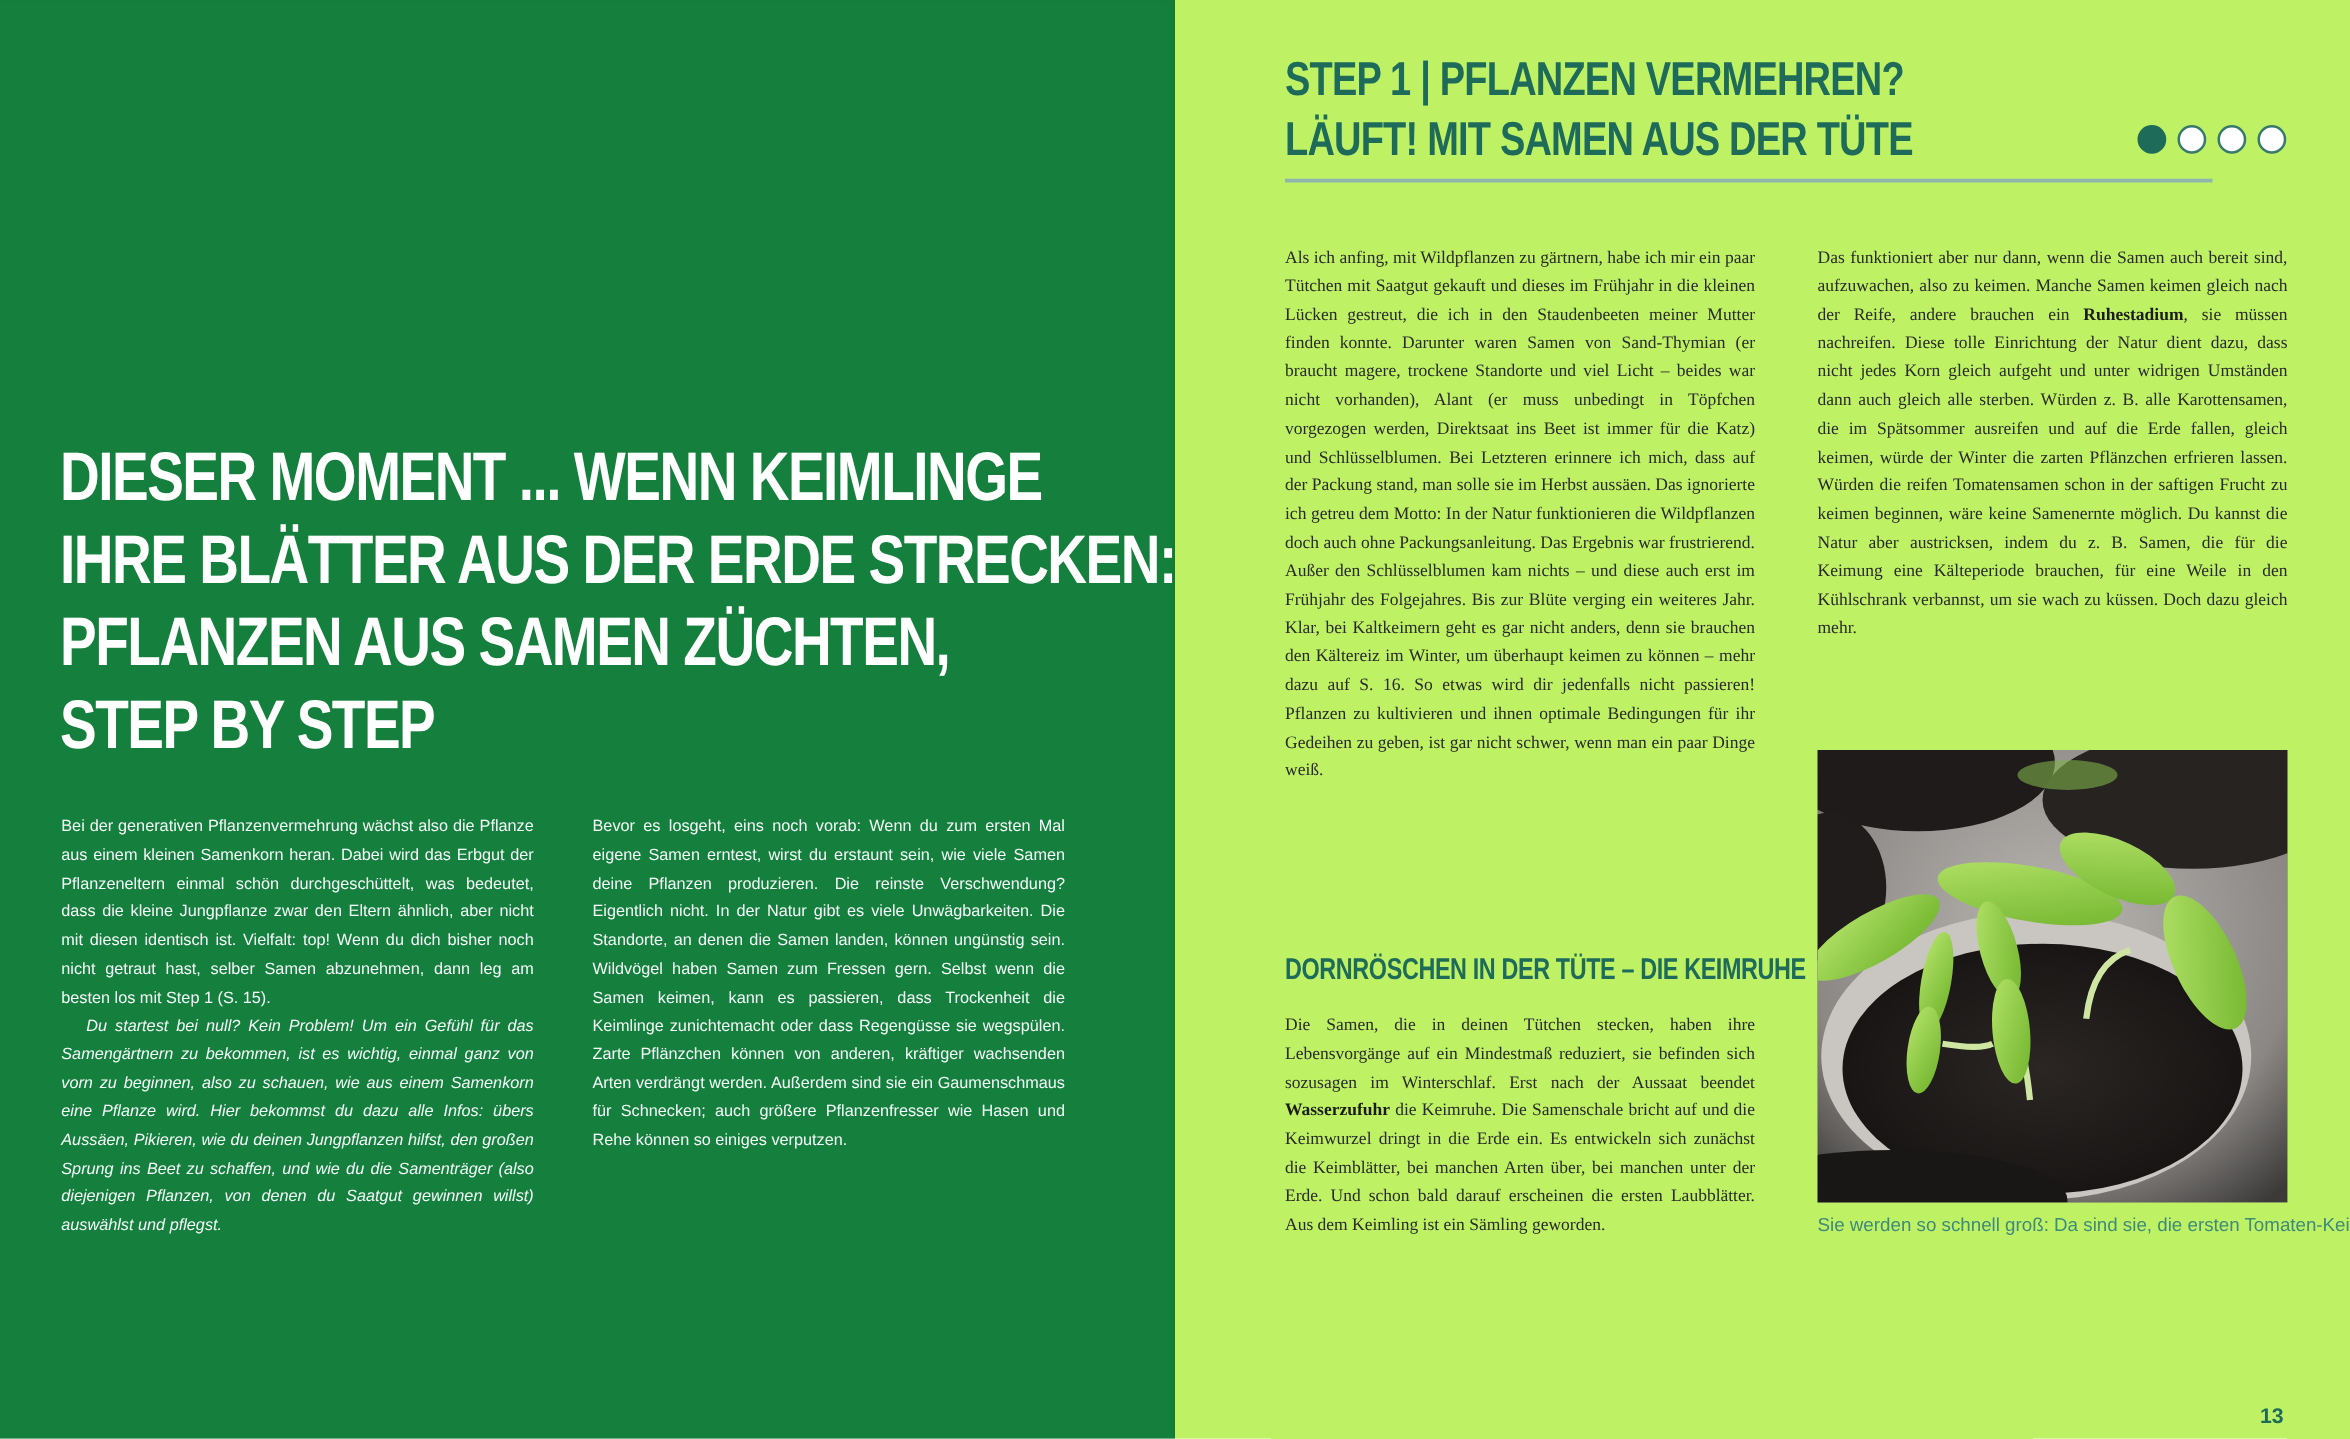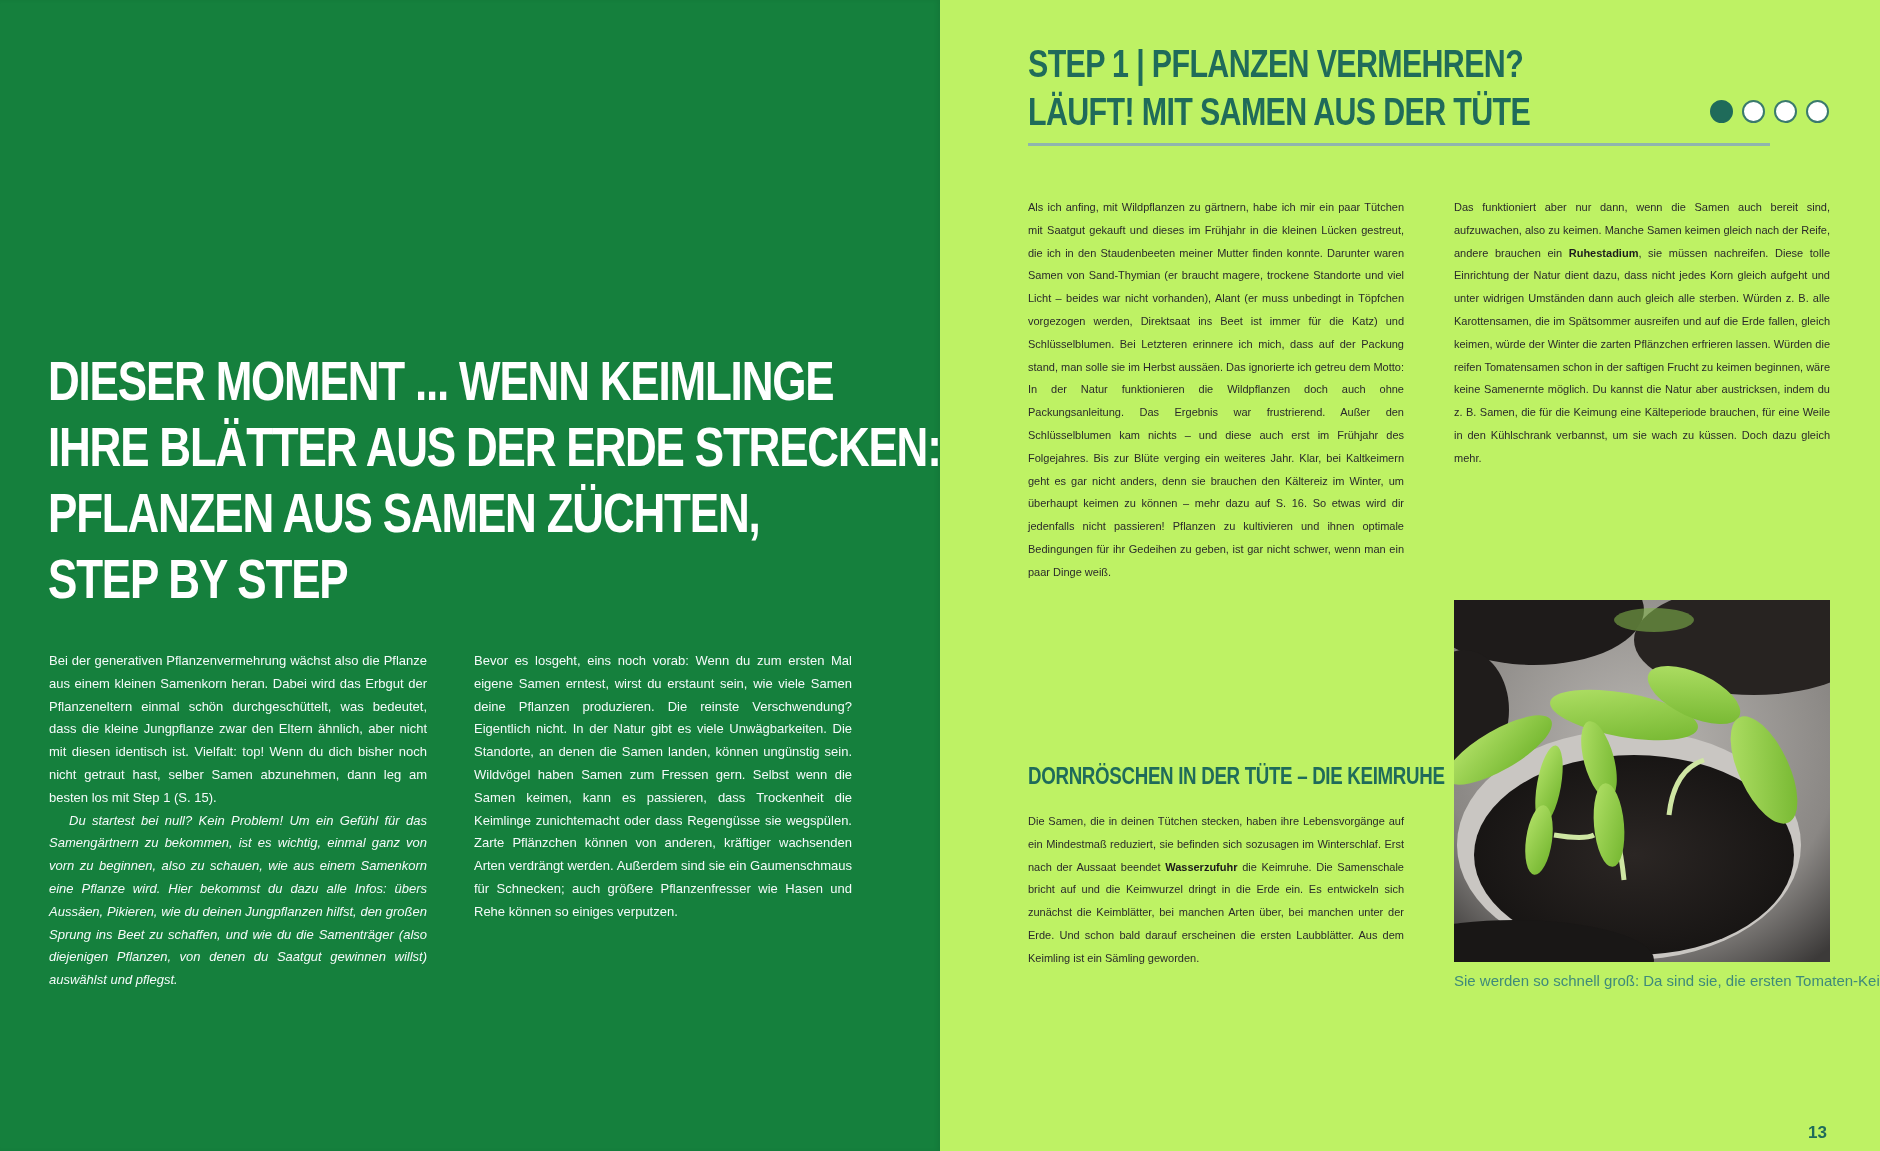--- a/index.html
+++ b/index.html
@@ -43,22 +43,22 @@
   }
   .right-title span { display: block; white-space: nowrap; }
   .dots { position: absolute; left: 770px; top: 100px; display: flex; gap: 9px; }
   .dot { width: 23px; height: 23px; border-radius: 50%; border: 2px solid #3a7a6d; background: #ffffff; }
   .dot.active { background: #1f6b5a; border-color: #1f6b5a; }
   .title-rule { position: absolute; left: 88px; top: 143px; width: 742px; height: 3px; background: #8fb5ae; }
 
   .right-col {
     position: absolute; width: 376px;
     color: #2a2a2a;
-    font-family: Liberation Sans, sans-serif;
-    font-size: 11px; line-height: 22.8px;
+    font-family: Liberation Serif, serif;
+    font-size: 14px; line-height: 22.8px;
     text-align: justify; hyphens: auto;
   }
   .right-col.c1 { left: 88px; top: 196px; }
   .right-col.c2 { left: 498px; top: 196px; margin-left: 16px; }
   .right-col.c3 { left: 88px; top: 810px; }
   .right-col b { font-weight: 700; color: #1b1b1b; }
 
   .subheading {
     position: absolute; left: 88px; top: 762px; width: 500px;
     color: #1f6b5a; font-weight: 700; font-size: 24px; line-height: 28px;

